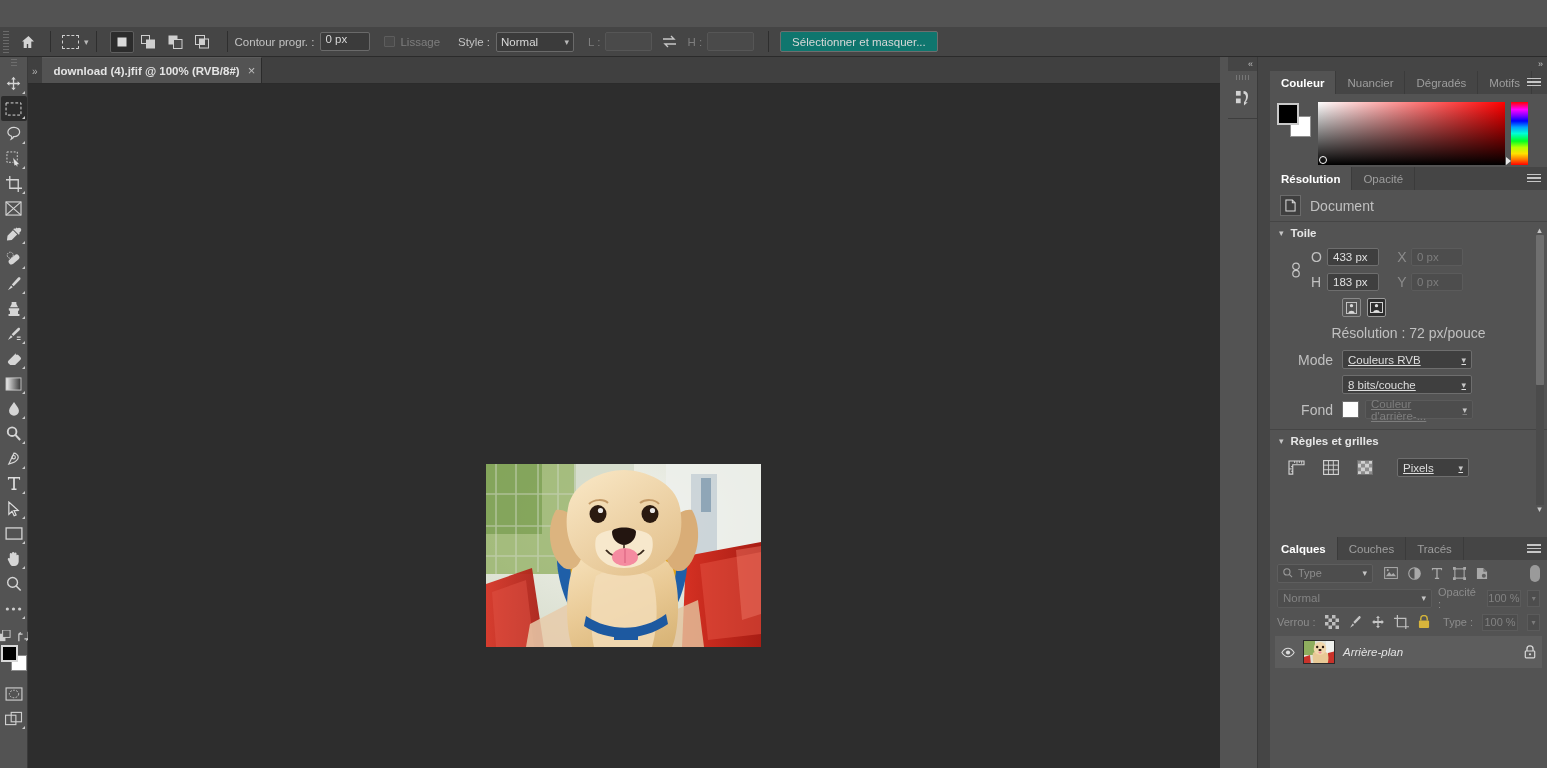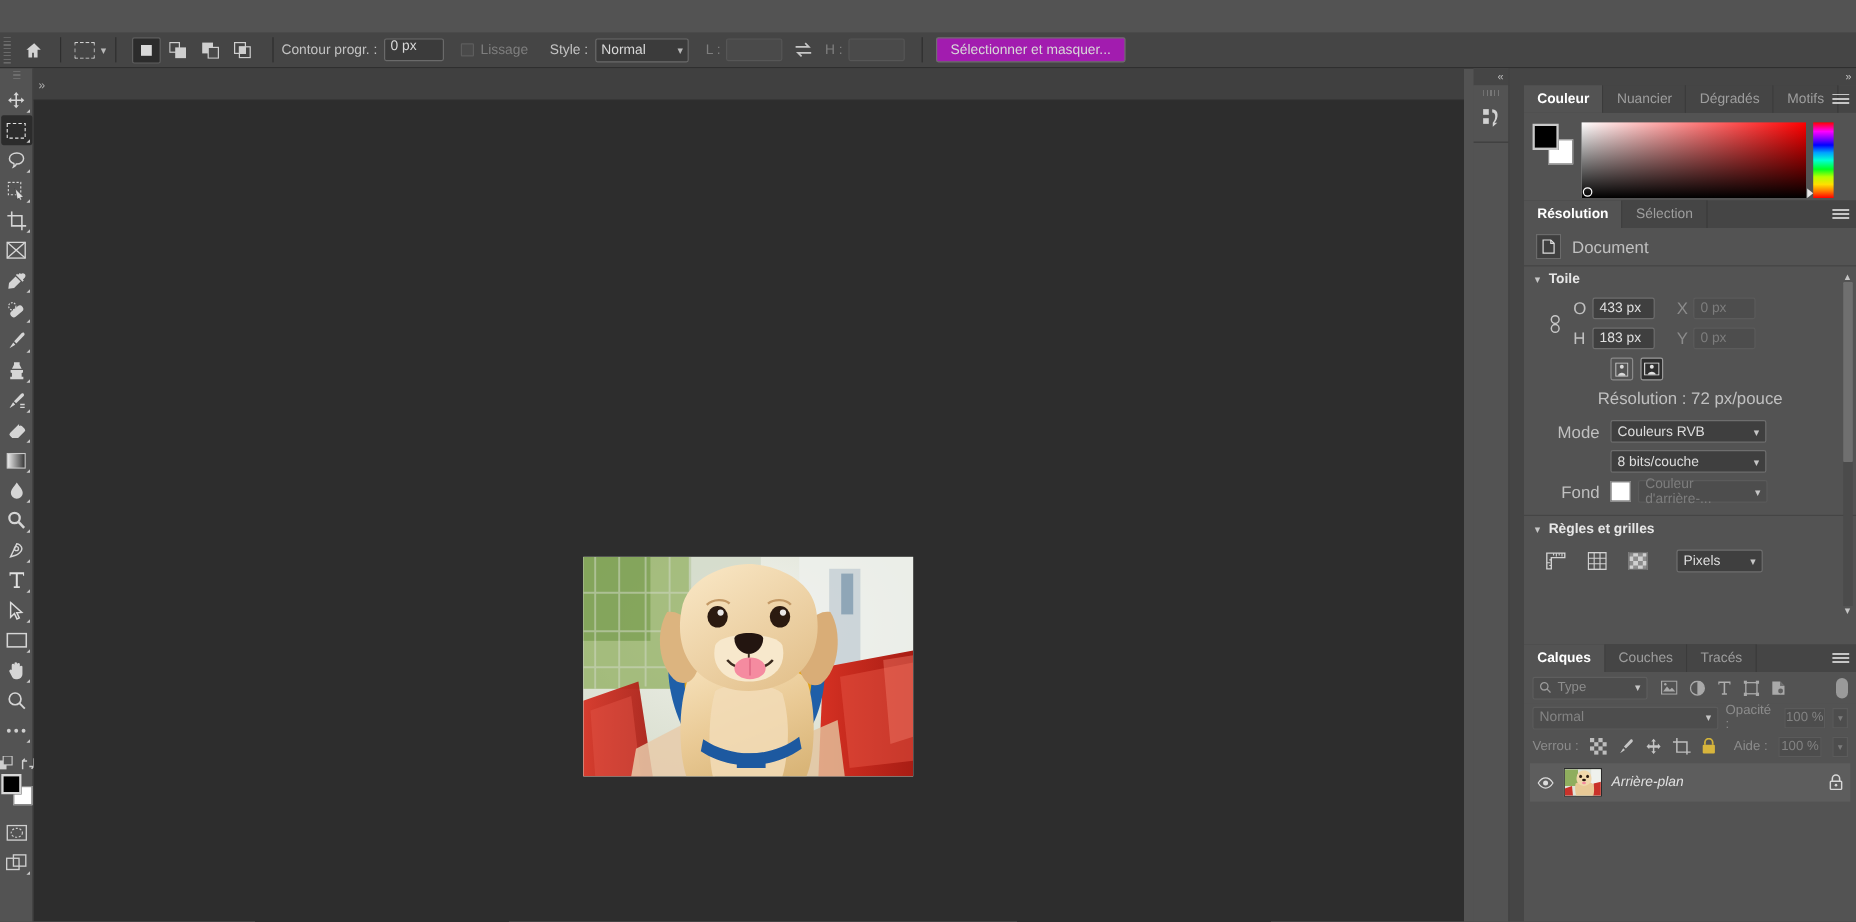--- a/index.html
+++ b/index.html
@@ -66,21 +66,21 @@
   .ob-input.disabled { background:#4a4a4a; border-color:#565656; color:#6e6e6e; }
   .ob-check {
     width:11px; height:11px; background:#4a4a4a; border:1px solid #5d5d5d; border-radius:1px;
   }
   .ob-select {
     background:#3b3b3b; border:1px solid #6a6a6a; border-radius:2px;
     color:#d8d8d8; font-size:11.5px; height:20px; width:78px;
     display:flex; align-items:center; justify-content:space-between; padding:0 4px;
   }
   .ob-button {
-    background:#a21caf; border:1px solid #6e6e6e; border-radius:2px;
+    background:#0f766e; border:1px solid #6e6e6e; border-radius:2px;
     color:#d8d8d8; font-size:11.5px; height:21px; padding:4px 11px;
     display:flex; align-items:center;
   }
 
   
   .toolbar {
     position:absolute; left:0; top:57px; width:28px; height:711px;
     background:#535353; border-right:1px solid #3a3a3a;
     display:flex; flex-direction:column; align-items:center; padding-top:2px;
   }
@@ -223,21 +223,21 @@
   .pl.dim { color:#8c8c8c; }
   .pin {
     background:#3f3f3f; border:1px solid #6e6e6e; border-radius:2px;
     color:#e0e0e0; font-size:11.5px; height:18px; width:52px; padding:0 5px;
     display:flex; align-items:center;
   }
   .pin.disabled { background:#4d4d4d; border-color:#5b5b5b; color:#7d7d7d; }
   .psel {
     background:#3f3f3f; border:1px solid #6e6e6e; border-radius:2px;
     color:#dedede; font-size:11.5px; height:19px; padding:0 5px;
-    display:flex; align-items:center; justify-content:space-between;
+    display:flex; align-items:center; justify-content:space-between;text-decoration:underline;
   }
   .psel.disabled { background:#4d4d4d; border-color:#5b5b5b; color:#7e7e7e; }
   .orient-btn {
     width:19px; height:19px; border:1px solid #8a8a8a; border-radius:2px;
     display:flex; align-items:center; justify-content:center; background:#535353;
   }
   .orient-btn.active { background:#2e2e2e; border-color:#9a9a9a; }
   .rg-icon {
     width:21px; height:19px; display:flex; align-items:center; justify-content:center;
   }
@@ -538,20 +538,24 @@
       <svg width="18" height="15" viewBox="0 0 19 16">
           <rect x="0.5" y="4.5" width="11" height="10" fill="none" stroke="#cfcfcf" stroke-width="1.2"></rect>
           <rect x="6.5" y="1.5" width="11" height="10" fill="none" stroke="#cfcfcf" stroke-width="1.2"></rect>
         </svg>
       <i class="corner"></i>
     </div>
   </div>
 
   <div class="tabbar">
     <span class="tb-arrows">»</span>
+    <div class="doc-tab">
+      <span class="doc-tab-title">download (4).jfif @ 100% (RVB/8#)</span>
+      <span class="doc-tab-close">×</span>
+    </div>
   </div>
 
   <div class="canvas-area">
     <div class="photo">
       <svg width="275" height="183" viewBox="0 0 275 183" preserveAspectRatio="none">
         <defs>
           <radialGradient id="bgblur" cx="0.5" cy="0.3" r="0.8">
             <stop offset="0" stop-color="#f2f3ee"></stop>
               <stop offset="1" stop-color="#d6dccb"></stop>
           </radialGradient>
@@ -665,21 +669,21 @@
         </div>
         <div class="cp-hue">
           <div class="cp-hue-marker"></div>
         </div>
       </div>
     </div>
 
     <div class="panel" style="height:370px; position:relative;">
       <div class="panel-tabs">
         <div class="ptab active">Résolution</div>
-        <div class="ptab">Sélection</div>
+        <div class="ptab">Opacité</div>
         <div class="panel-menu"></div>
       </div>
 
       <div class="prop-body">
 
         <div class="prop-doc-row">
           <div class="doc-icon-box">
             <svg width="11" height="13" viewBox="0 0 12 14">
                 <path d="M1 1h7l3 3v9H1z" fill="none" stroke="#dcdcdc" stroke-width="1.1"></path>
                 <path d="M8 1v3h3" fill="none" stroke="#dcdcdc" stroke-width="1.1"></path>
@@ -907,21 +911,21 @@
           <svg width="15" height="14" viewBox="0 0 16 15">
               <path d="M3.6 0v12.6h12.4M0 3.6h12.6V15" fill="none" stroke="#c0c0c0" stroke-width="1.3"></path>
             </svg>
         </span>
         <span>
           <svg width="12" height="14" viewBox="0 0 13 15">
               <path d="M3 6V4a3.5 3.5 0 0 1 7 0v2" fill="none" stroke="#d2b33a" stroke-width="1.6"></path>
               <rect x="1" y="6" width="11" height="8" rx="1" fill="#d8b53c"></rect>
             </svg>
         </span>
-        <span class="pl dim" style="font-size:11px; margin-left:auto;">Aide :</span>
+        <span class="pl dim" style="font-size:11px; margin-left:auto;">Type :</span>
         <div class="opa-val">100 %</div>
         <div class="spin">▾</div>
       </div>
 
       <div class="layer-row">
         <span class="eye">
           <svg width="15" height="11" viewBox="0 0 16 11">
               <path d="M8 0.7C4 .7 1 5.5 1 5.5S4 10.3 8 10.3 15 5.5 15 5.5 12 .7 8 .7z" fill="none" stroke="#dcdcdc" stroke-width="1.2"></path>
               <circle cx="8" cy="5.5" r="2.4" fill="#dcdcdc"></circle>
             </svg>

